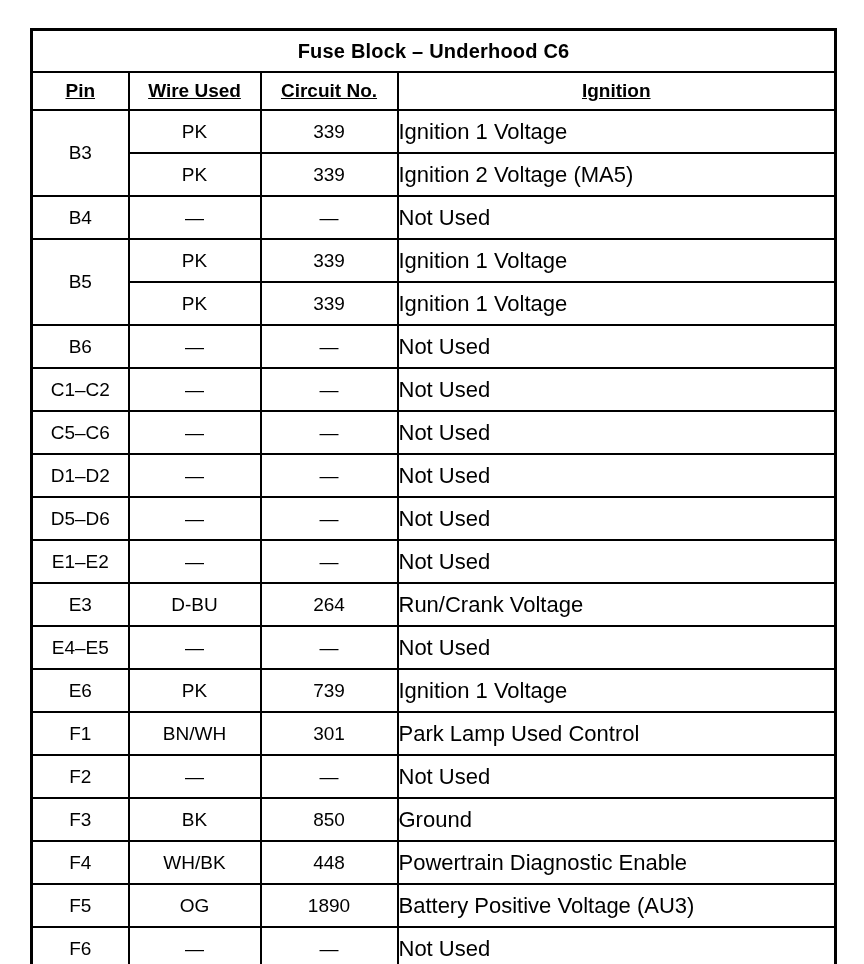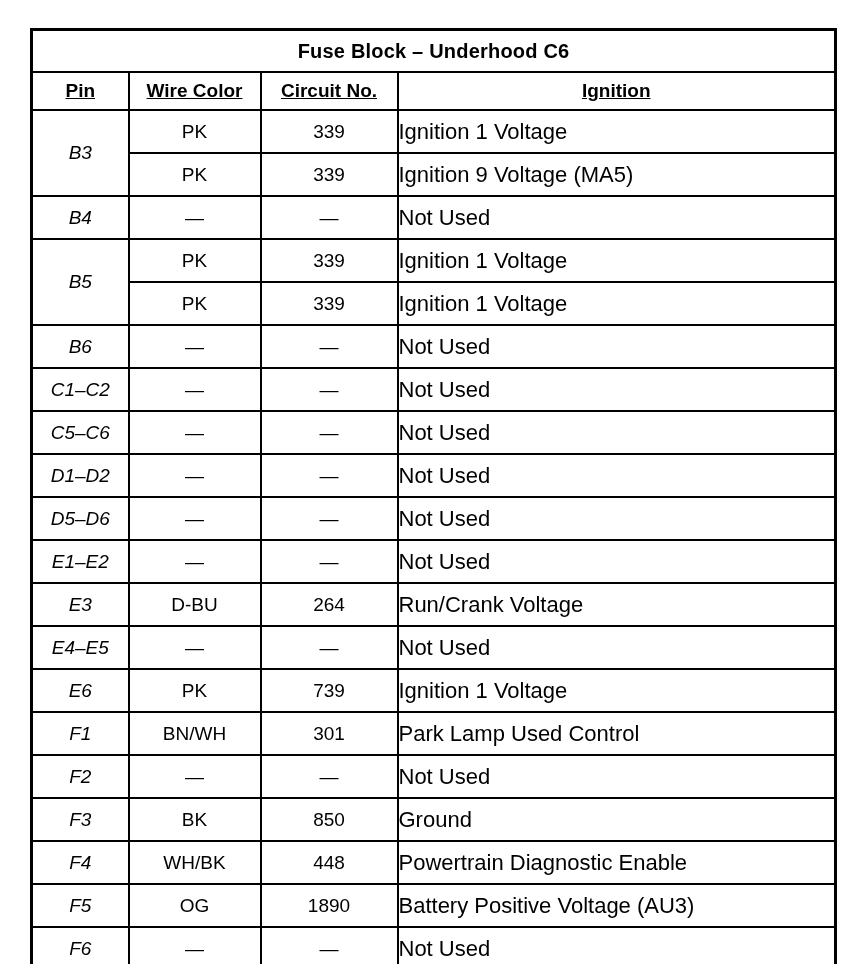--- a/index.html
+++ b/index.html
@@ -46,21 +46,20 @@
     vertical-align: middle;
     font-size: 19px;
     font-weight: bold;
     text-decoration: underline;
   }
   td.pin {
     text-align: center;
     vertical-align: middle;
     font-size: 19px;
     height: 41px;
-    font-style: italic;
   }
   td.wire, td.circ {
     text-align: center;
     vertical-align: middle;
     font-size: 19px;
     height: 41px;
     border-radius: 18px;
   }
   td.func {
     text-align: left;
@@ -84,35 +83,35 @@
       <col class="c-wire">
       <col class="c-circ">
       <col class="c-func">
     </colgroup>
     <tbody>
       <tr>
         <td class="title-cell" colspan="4">Fuse Block – Underhood C6</td>
       </tr>
       <tr>
         <td class="head-cell">Pin</td>
-        <td class="head-cell">Wire Color</td>
+        <td class="head-cell">Wire Used</td>
         <td class="head-cell">Circuit No.</td>
         <td class="head-cell">Ignition</td>
       </tr>
 
     <tr>
           <td class="pin" rowspan="2">B3</td>
           <td class="wire">PK</td>
           <td class="circ">339</td>
           <td class="func">Ignition 1 Voltage</td>
         </tr>
         <tr>
           <td class="wire">PK</td>
           <td class="circ">339</td>
-          <td class="func">Ignition 9 Voltage (MA5)</td>
+          <td class="func">Ignition 2 Voltage (MA5)</td>
         </tr>
         <tr>
           <td class="pin">B4</td>
           <td class="wire">—</td>
           <td class="circ">—</td>
           <td class="func">Not Used</td>
         </tr>
         <tr>
           <td class="pin" rowspan="2">B5</td>
           <td class="wire">PK</td>

